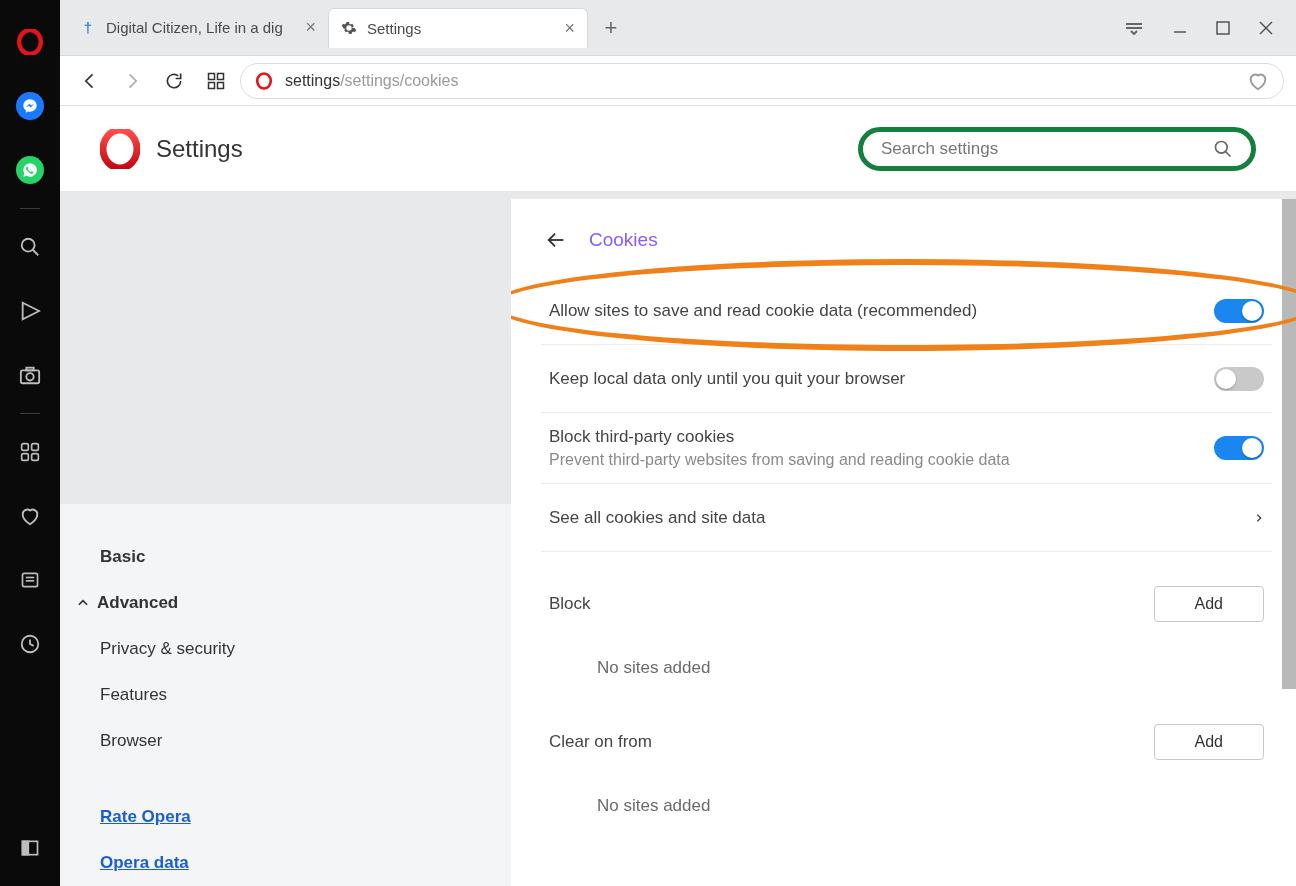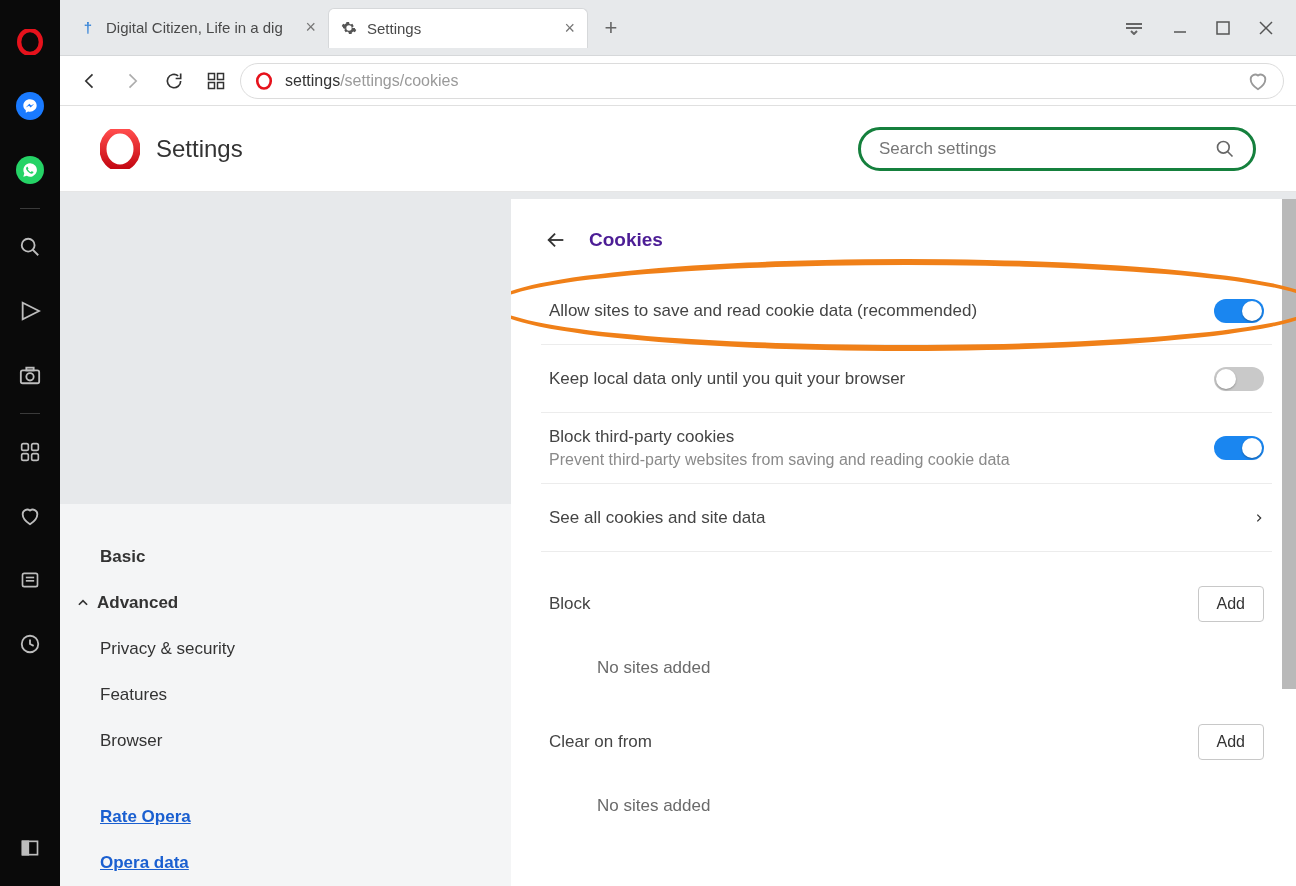--- a/index.html
+++ b/index.html
@@ -30,51 +30,51 @@
 .toolbar { height: 50px; background: #fff; display: flex; align-items: center; padding: 0 12px; gap: 6px; border-bottom: 1px solid #e0e0e0; }
 .tool-btn { width: 36px; height: 36px; display: flex; align-items: center; justify-content: center; color: #555; }
 .addressbar { flex: 1; height: 36px; border: 1px solid #dcdcdc; border-radius: 18px; display: flex; align-items: center; padding: 0 14px; font-size: 16px; color: #333; }
 .addressbar .addr-icon { margin-right: 12px; }
 .addressbar .muted { color: #9a9a9a; }
 .addressbar .heart { margin-left: auto; color: #888; }
 
 
 .settings-header { height: 86px; background: #fff; display: flex; align-items: center; padding: 0 40px; border-bottom: 1px solid #e6e6e6; }
 .settings-header .title { font-size: 24px; color: #333; margin-left: 16px; }
-.search-wrap { margin-left: auto; width: 398px; height: 44px; border: 3px solid #15803d; border-radius: 22px; display: flex; align-items: center; padding: 0 18px; color: #777; font-size: 17px; }
+.search-wrap { margin-left: auto; width: 398px; height: 44px; border: 5px solid #15803d; border-radius: 22px; display: flex; align-items: center; padding: 0 18px; color: #777; font-size: 17px; }
 .search-wrap .mag { margin-left: auto; color: #666; }
 
 
 .settings-body { flex: 1; display: flex; overflow: hidden; align-items: flex-end; }
 .settings-nav { width: 451px; background: #f4f5f6; padding: 30px 0 0 40px; font-size: 17px; color: #333; }
 .settings-nav .nav-item { padding: 13px 0; }
 .settings-nav .nav-item.bold { font-weight: 600; }
 .settings-nav .nav-item.with-caret { display: flex; align-items: center; gap: 7px; font-weight: 600; }
 .settings-nav .sub { padding-left: 0px; }
 .settings-nav .link { color: #1a5fd0; text-decoration: underline; font-weight: 600; }
 .settings-nav .spacer { height: 30px; }
 
 .settings-content { flex: 1; background: #fff; position: relative; overflow-y: auto; padding: 0 0 40px 0; }
 .content-inner { padding: 30px 24px 0 30px; }
 .back-row { display: flex; align-items: center; gap: 22px; margin-bottom: 26px; padding-left: 4px; }
 .back-row .back-arrow { font-size: 22px; color: #333; }
-.back-row .section-title { font-size: 19px; font-weight: 700; color: #4c1d95; }
+.back-row .section-title { font-size: 19px; font-weight: 400; color: #8b5cf6; }
 
 .setting-row { min-height: 68px; display: flex; align-items: center; border-bottom: 1px solid #ececec; padding: 14px 8px; }
 .setting-row .text { font-size: 17px; color: #444; }
 .setting-row .subtext { font-size: 16px; color: #8a8a8a; margin-top: 4px; }
 .setting-row .col { display: flex; flex-direction: column; }
 .setting-row .toggle, .setting-row .chevron, .setting-row .btn { margin-left: auto; }
 
 .toggle { width: 50px; height: 24px; border-radius: 12px; background: #c9c9c9; position: relative; }
 .toggle.on { background: #1a86f0; }
 .toggle .knob { width: 20px; height: 20px; border-radius: 50%; background: #fff; position: absolute; top: 2px; left: 2px; box-shadow: 0 1px 2px rgba(0,0,0,.3); }
 .toggle.on .knob { left: 28px; }
 
-.btn { border: 1px solid #c8c8c8; background: #fff; border-radius: 4px; padding: 8px 18px; font-size: 16px; color: #333; }
+.btn { border: 1px solid #c8c8c8; background: #fff; border-radius: 4px; padding: 8px 40px; font-size: 16px; color: #333; }
 
 .empty { padding: 20px 0 30px 56px; color: #6a6a6a; font-size: 17px; border-bottom: none; }
 
 .scrollbar { position: absolute; right: 0; top: 0; width: 14px; height: 490px; background: #b9b9b9; border-radius: 0; }
 
 
 .annot-ellipse { position: absolute; border: 6px solid #f08018; border-radius: 50%; pointer-events: none; }
 
 
 .opera-o { width: 40px; height: 40px; }

